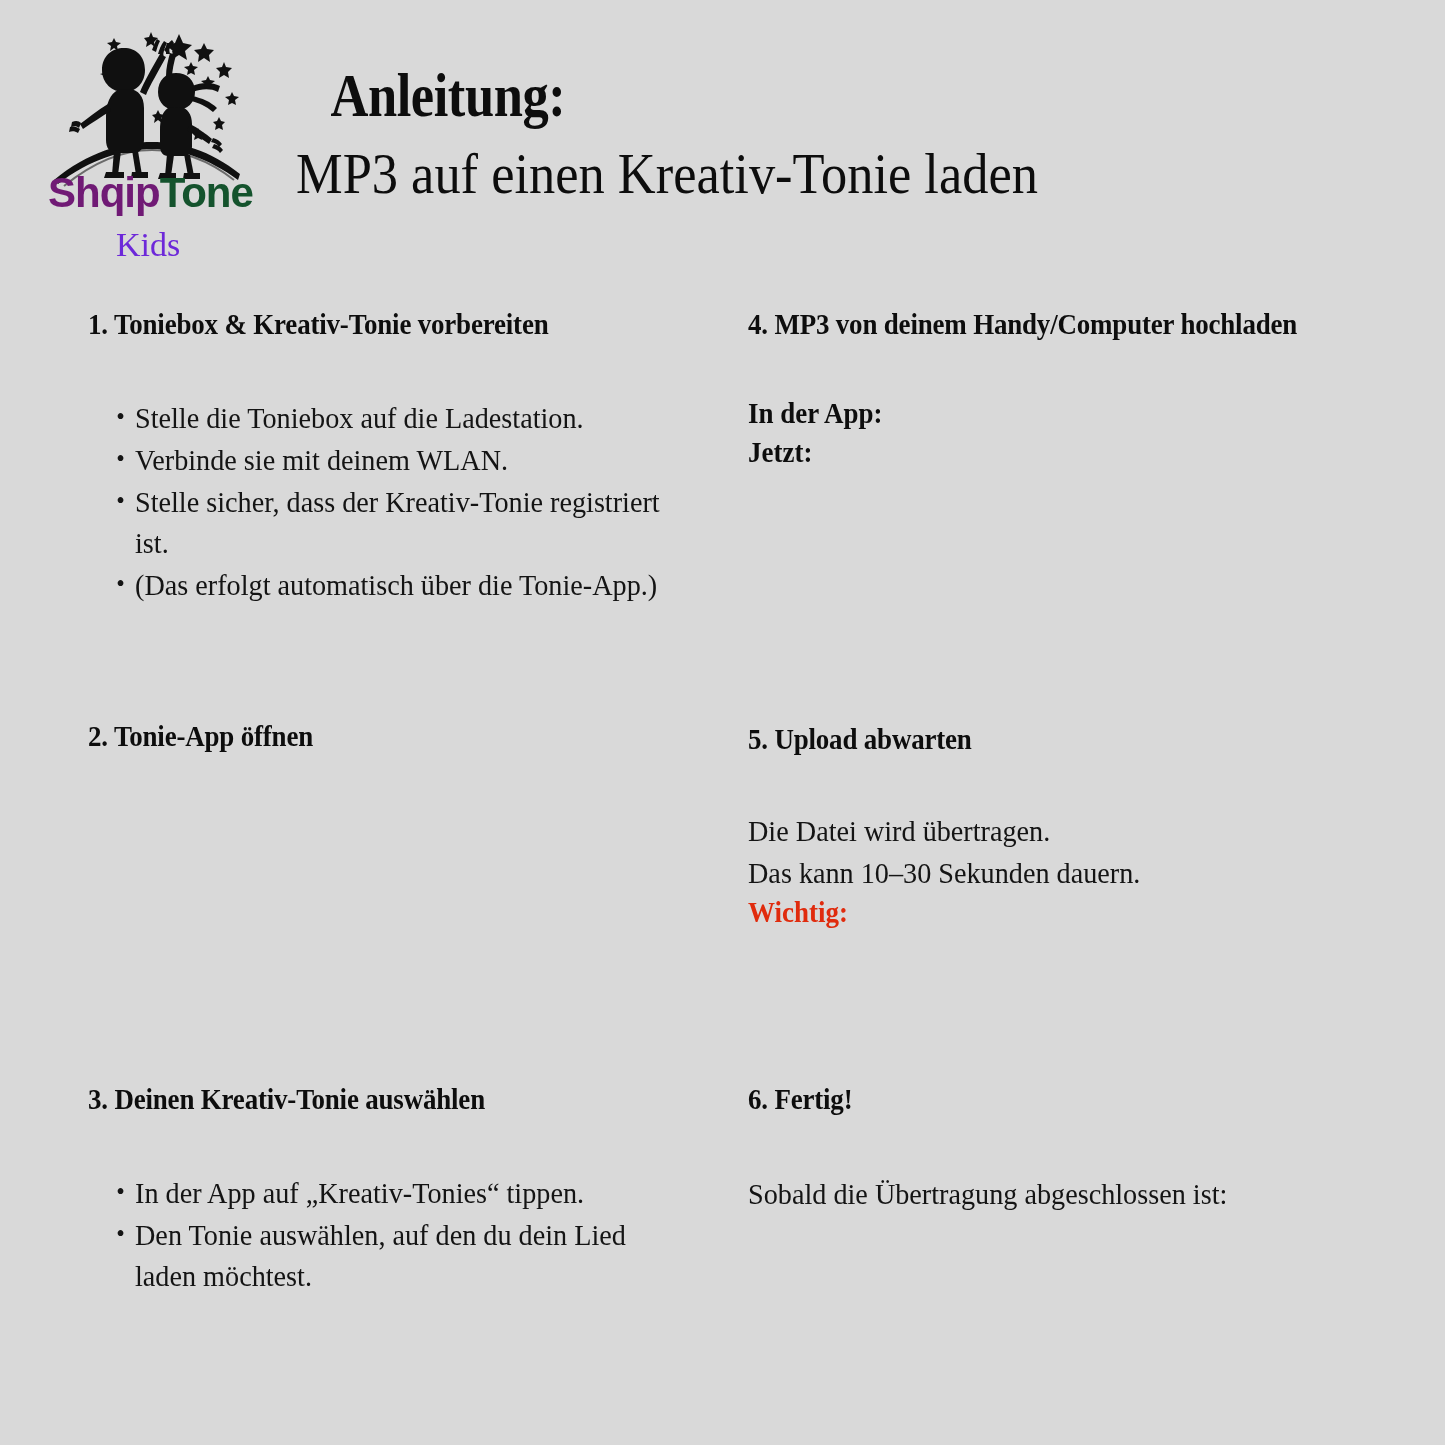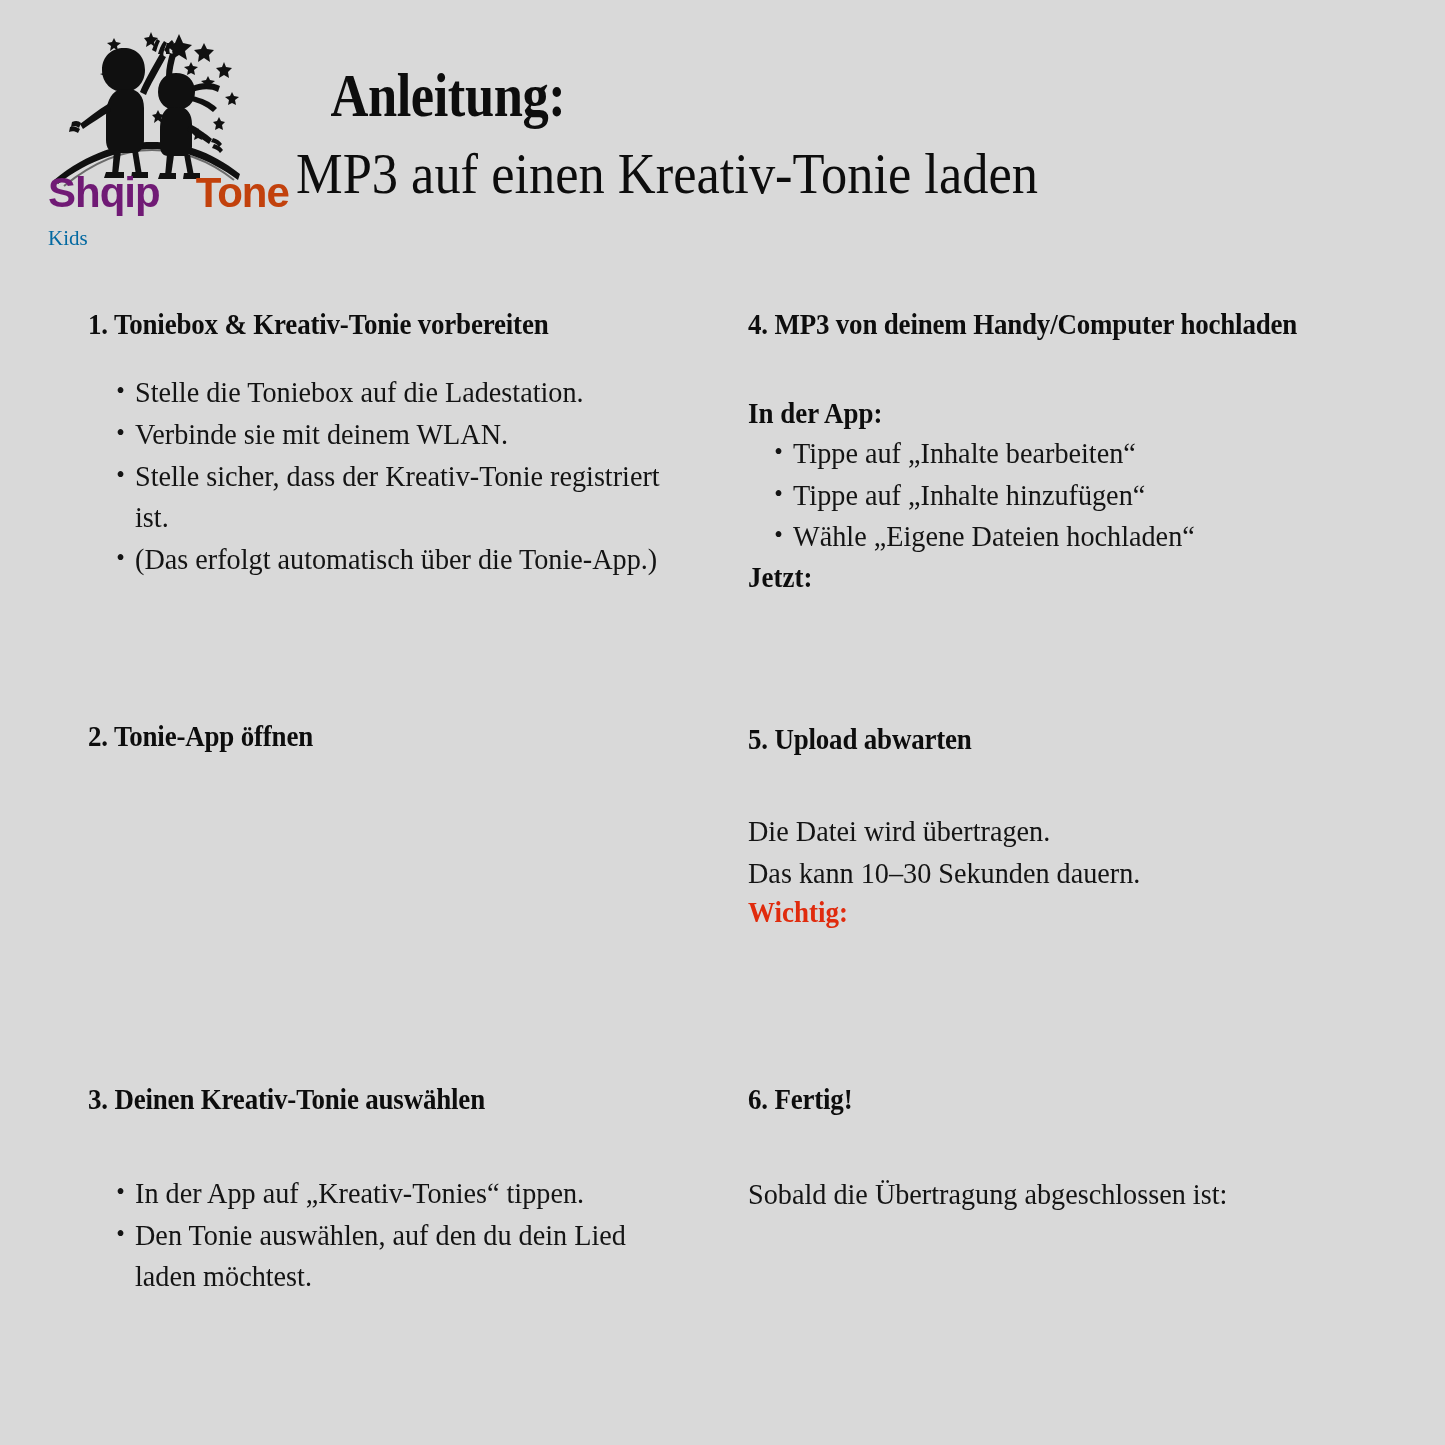--- a/index.html
+++ b/index.html
@@ -39,29 +39,30 @@
     width: 200px;
     text-align: center;
     font-family: "Liberation Sans Narrow", "Liberation Sans", sans-serif;
     font-weight: bold;
     font-size: 42px;
     letter-spacing: -1px;
     line-height: 1;
     white-space: nowrap;
   }
   #logo-wordmark .w-shqip { color: #701a75; }
-  #logo-wordmark .w-tone  { color: #c2410c; margin-left: 36px; }
+  #logo-wordmark .w-tone  { color: #14532d; }
   #logo-kids {
     position: absolute;
     left: 0;
     top: 208px;
     width: 200px;
+    text-align: center;
     font-family: "Liberation Serif", serif;
-    font-size: 21px;
-    color: #0369a1;
+    font-size: 34px;
+    color: #6d28d9;
     line-height: 1;
   }
 
   
   #title-block {
     position: absolute;
     left: 250px;
     top: 62px;
     width: 1150px;
   }
@@ -240,21 +241,21 @@
 
 <div id="title-block">
   <div id="title-main">Anleitung:</div>
   <div id="title-sub">MP3 auf einen Kreativ-Tonie laden</div>
 </div>
 
 <div class="column" id="col-left">
 
   <div class="section" style="top:0px;">
     <h2 class="sec-heading">1. Toniebox &amp; Kreativ-Tonie vorbereiten</h2>
-    <ul class="bullets ind-wide" style="margin-top:32px;">
+    <ul class="bullets ind-wide" style="margin-top:58px;">
       <li>Stelle die Toniebox auf die Ladestation.</li>
       <li>Verbinde sie mit deinem WLAN.</li>
       <li>Stelle sicher, dass der Kreativ-Tonie registriert ist.</li>
       <li>(Das erfolgt automatisch über die Tonie-App.)</li>
     </ul>
   </div>
 
   <div class="section" style="top:412px;">
     <h2 class="sec-heading">2. Tonie-App öffnen</h2>
   </div>
@@ -267,25 +268,20 @@
     </ul>
   </div>
 
 </div>
 
 <div class="column" id="col-right">
 
   <div class="section" style="top:0px;">
     <h2 class="sec-heading">4. MP3 von deinem Handy/Computer hochladen</h2>
     <div class="sub-heading" style="margin-top:54px;">In der App:</div>
-    <ul class="bullets ind-mid">
-      <li>Tippe auf „Inhalte bearbeiten“</li>
-      <li>Tippe auf „Inhalte hinzufügen“</li>
-      <li>Wähle „Eigene Dateien hochladen“</li>
-    </ul>
     <div class="sub-heading">Jetzt:</div>
   </div>
 
   <div class="section" style="top:415px;">
     <h2 class="sec-heading">5. Upload abwarten</h2>
     <p class="plain-line" style="margin-top:55px;">Die Datei wird übertragen.</p>
     <p class="plain-line">Das kann 10–30 Sekunden dauern.</p>
     <div class="sub-heading accent">Wichtig:</div>
   </div>
 

